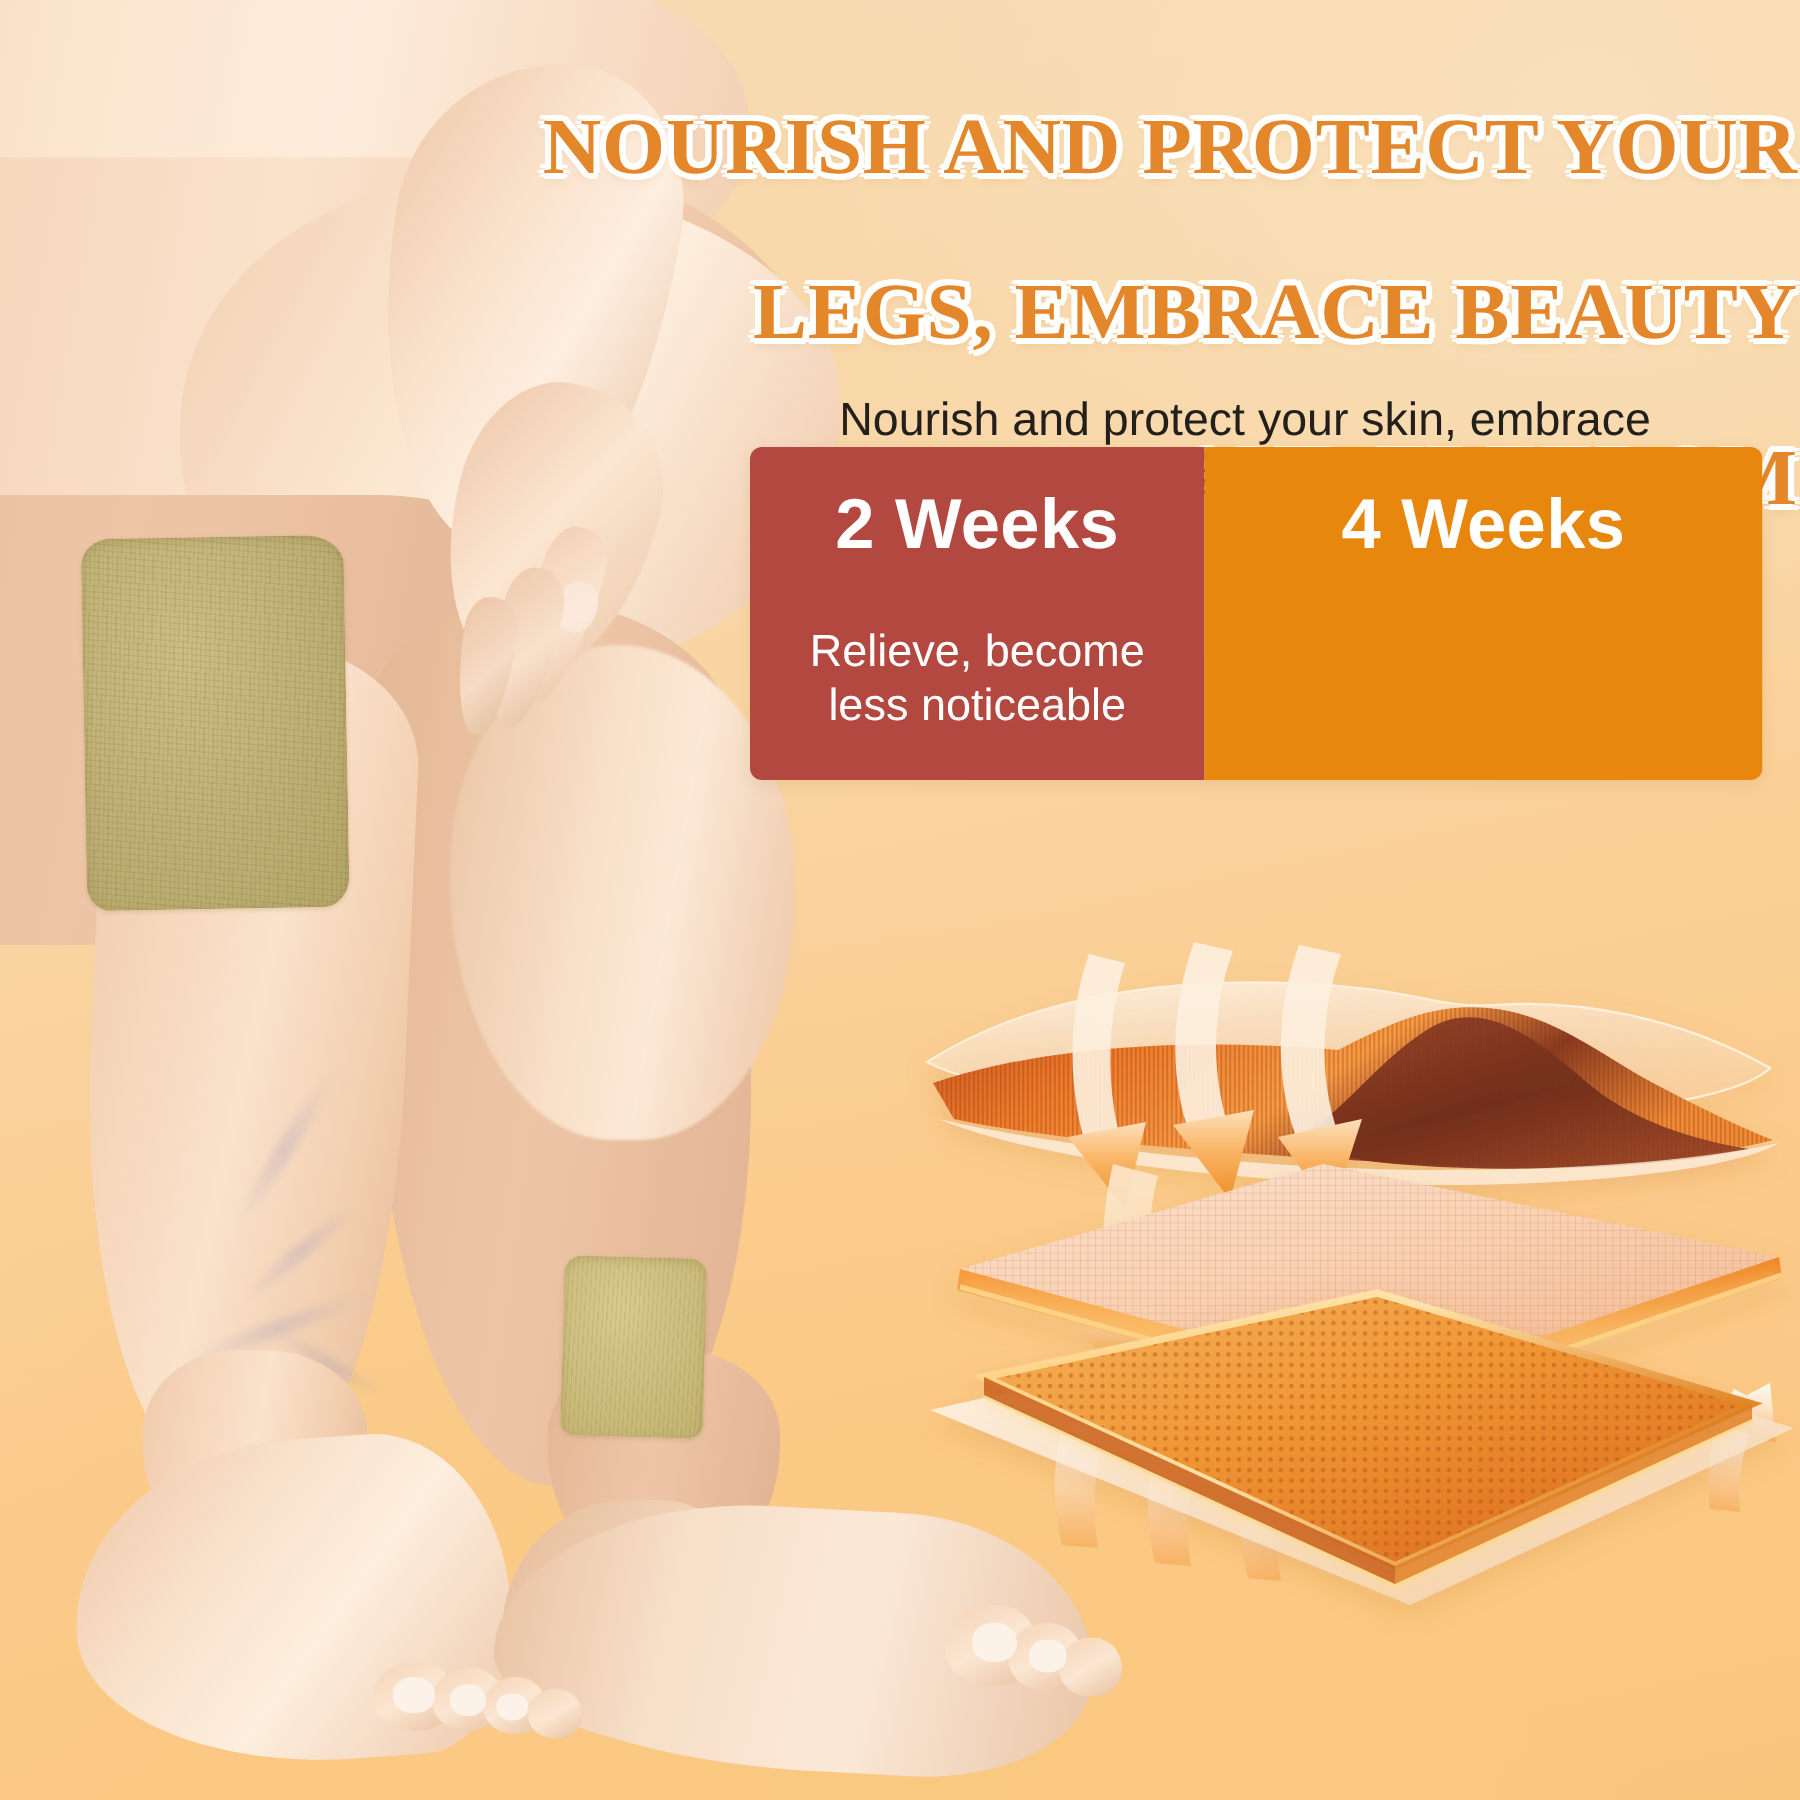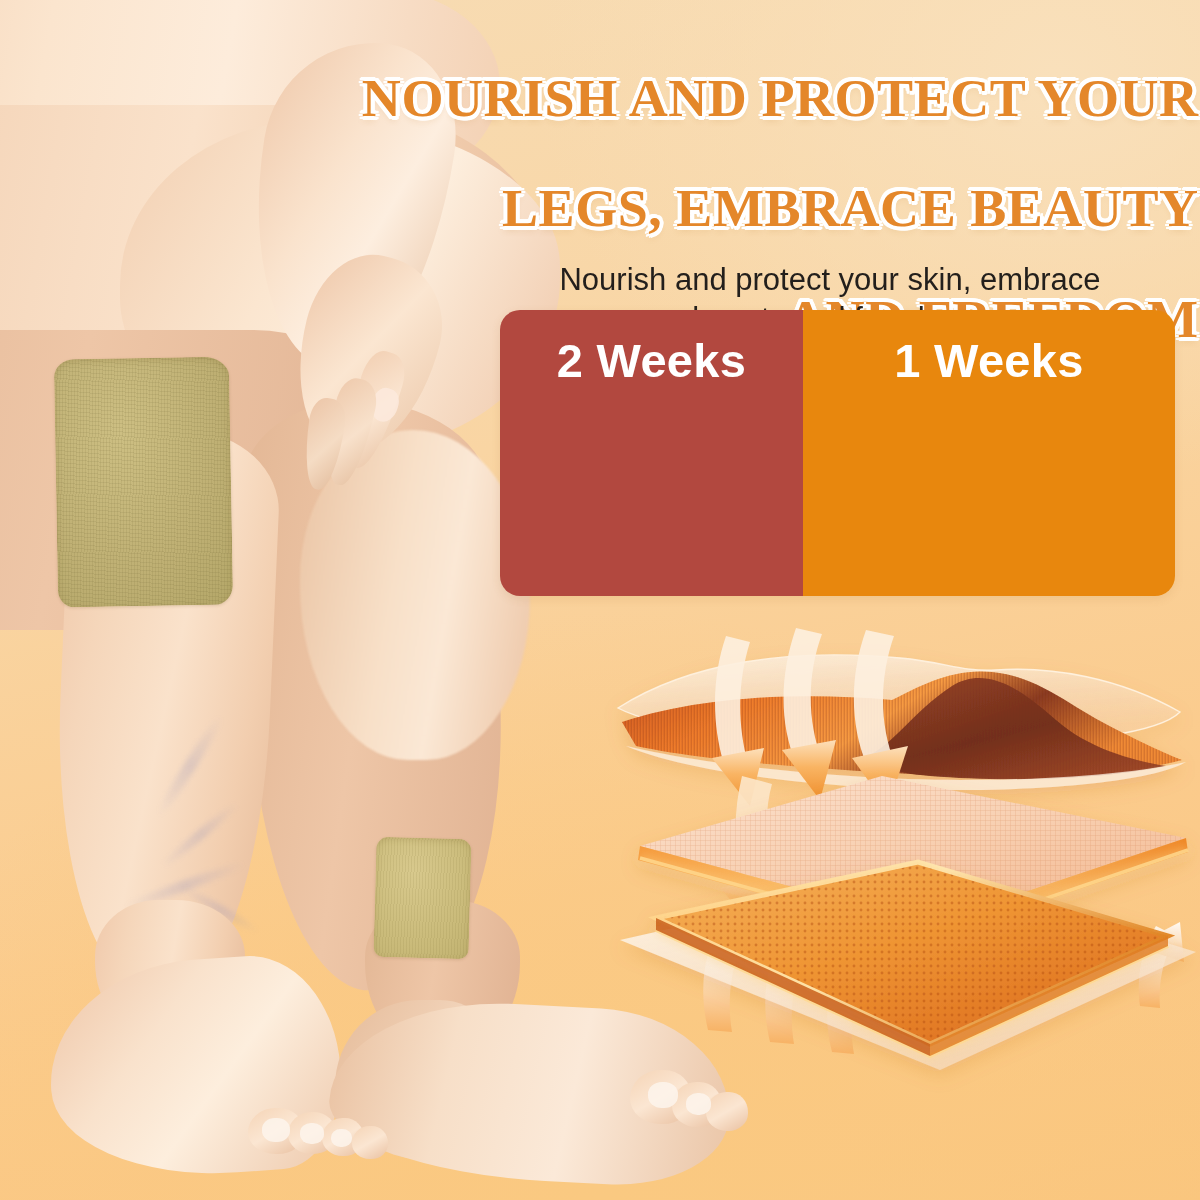--- a/index.html
+++ b/index.html
@@ -161,23 +161,23 @@
   .subtitle{
     position:absolute; left:470px; top:222px; width:720px;
     text-align:center;
     font-size:31px; line-height:1.25;
     color:#231f1c;
     white-space:pre-line;
   }
 
   
   .weeks-panel{
-    position:absolute; left:500px; top:310px;
-    width:675px; height:286px;
-    border-radius:20px;
+    position:absolute; left:500px; top:298px;
+    width:675px; height:222px;
+    border-radius:8px;
     overflow:hidden;
     display:flex;
     box-shadow:0 3px 10px rgba(160,105,40,.12);
   }
   .weeks-col{
     flex:0 0 auto;
     padding:26px 18px 20px;
     display:flex; flex-direction:column; align-items:center;
     color:#ffffff;
   }
@@ -271,23 +271,25 @@
   </h1>
 
   <p class="subtitle">
     <span>Nourish and protect your skin, embrace</span>
     <span>beauty and freedom</span>
   </p>
 
   <div class="weeks-panel">
     <div class="weeks-col col-2w">
       <div class="weeks-title">2 Weeks</div>
+      <div class="weeks-desc">Relieve, become
+less noticeable</div>
     </div>
     <div class="weeks-col col-4w">
-      <div class="weeks-title">1 Weeks</div>
+      <div class="weeks-title">4 Weeks</div>
     </div>
   </div>
 
   <div class="illus">
     <svg viewBox="0 0 600 600" xmlns="http://www.w3.org/2000/svg" aria-hidden="true">
       <defs>
         <linearGradient id="gSkinTop" x1="0" y1="0" x2="1" y2="0.3">
           <stop offset="0" stop-color="#c9521f"></stop>
           <stop offset=".28" stop-color="#ef7b2a"></stop>
           <stop offset=".55" stop-color="#f79b43"></stop>

